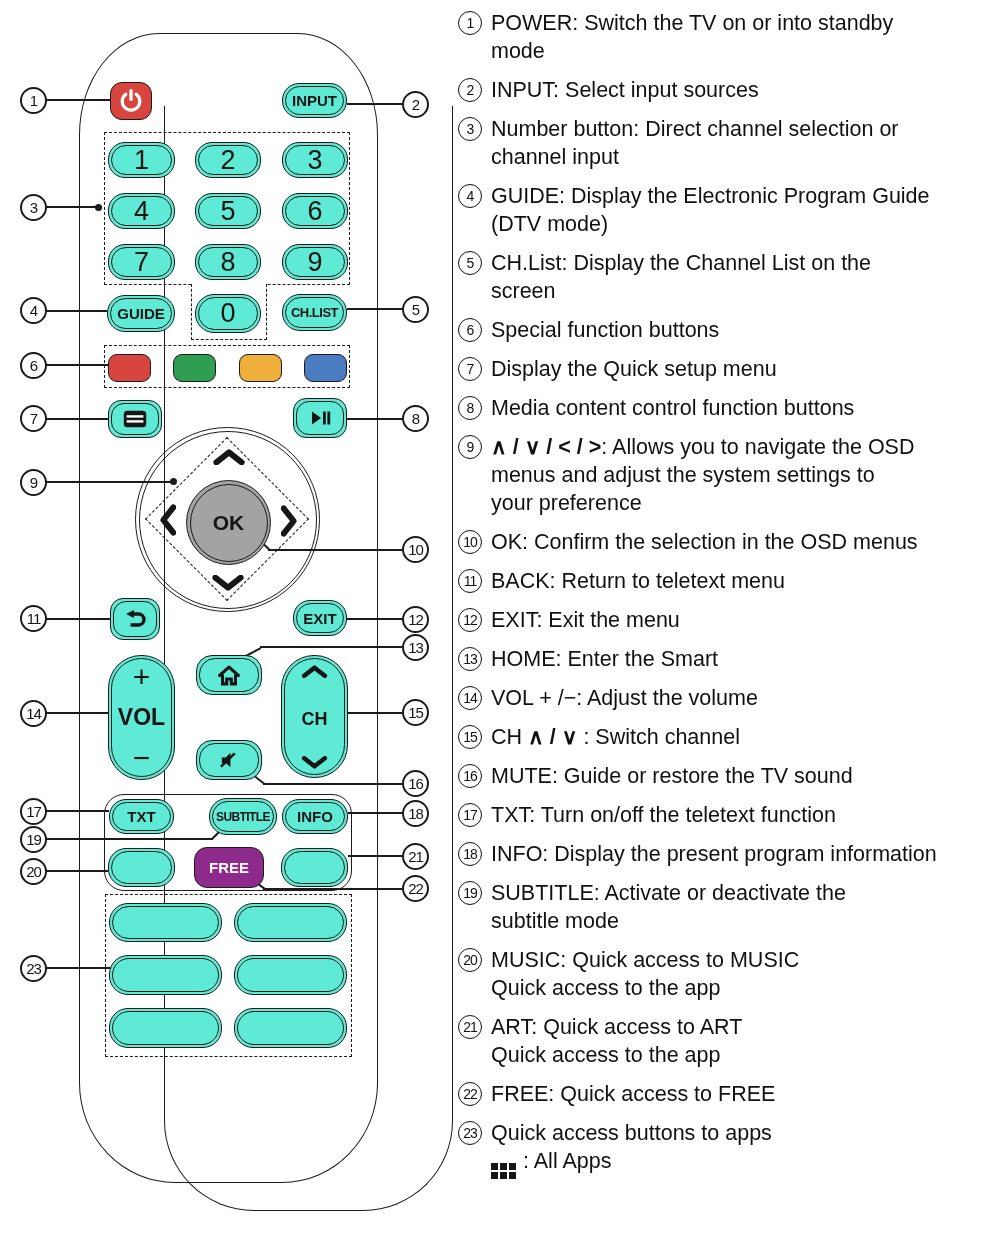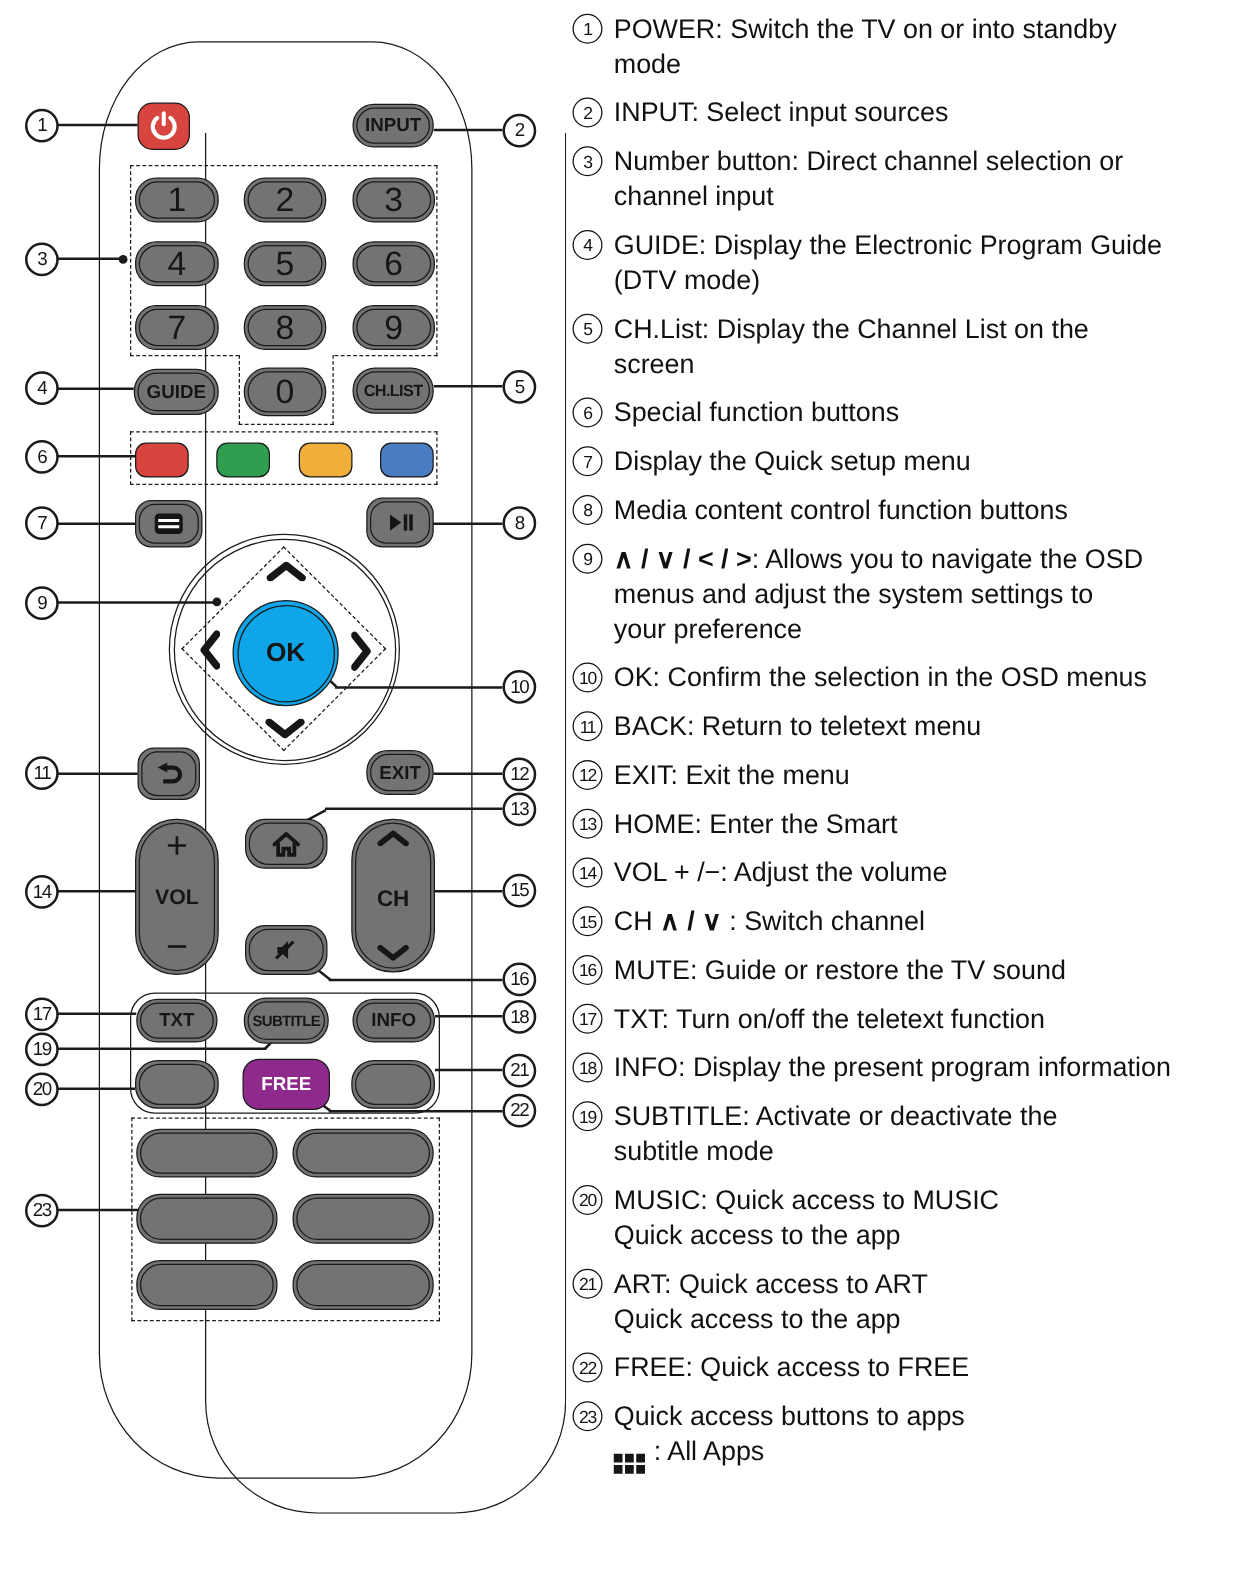--- a/index.html
+++ b/index.html
@@ -6,21 +6,21 @@
   .stage{position:relative;width:996px;height:1260px;background:#fff;overflow:hidden;
          font-family:"Liberation Sans",sans-serif;color:#161616;}
   
   .remote{position:absolute;left:79px;top:33px;width:299px;height:1150px;
           border:1.6px solid #1b1b1b;border-radius:80px 80px 96px 96px / 102px 102px 100px 100px;
           background:#fff;box-sizing:border-box;}
   .remote-inner{position:absolute;left:84px;top:72px;width:289px;height:1105px;
           border:1.4px solid #1b1b1b;border-top:none;border-radius:0 0 90px 90px;box-sizing:border-box;}
   
   .btn{position:absolute;box-sizing:border-box;border:1.6px solid #1b1b1b;border-radius:17px;
-       background:#737373;display:flex;align-items:center;justify-content:center;
+       background:#5eead4;display:flex;align-items:center;justify-content:center;
        font-weight:bold;color:#161616;}
   .btn::before{content:"";position:absolute;inset:1.8px;border:1.2px solid #1b1b1b;
        border-radius:inherit;pointer-events:none;}
   .btn.solid::before{display:none;}
   .digit{font-size:27px;font-weight:400;}
   
   .dash{position:absolute;border:1.6px dashed #1b1b1b;box-sizing:border-box;}
   .groupbox{position:absolute;border:1.6px solid #1b1b1b;border-radius:20px;box-sizing:border-box;}
   
   .ln{position:absolute;height:2px;background:#1b1b1b;}
@@ -30,27 +30,27 @@
       border-radius:50%;background:#fff;display:flex;align-items:center;justify-content:center;
       font-size:15px;letter-spacing:-1px;}
   
   .navpad{position:absolute;left:135px;top:427px;width:185px;height:185px;border:1.6px solid #1b1b1b;
           border-radius:50%;box-sizing:border-box;}
   .navpad::before{content:"";position:absolute;inset:2.5px;border:1.2px solid #1b1b1b;border-radius:50%;}
   .diamond{position:absolute;left:33px;top:33px;width:116px;height:116px;
            border:1.6px dashed #1b1b1b;transform:rotate(45deg);box-sizing:border-box;}
   .chev{position:absolute;width:37px;height:17px;display:flex;align-items:center;justify-content:center;}
   .okbtn{position:absolute;left:50px;top:52px;width:85px;height:85px;border:1.6px solid #1b1b1b;
-         border-radius:50%;background:#0ea5e9;display:flex;align-items:center;justify-content:center;
+         border-radius:50%;background:#a3a3a3;display:flex;align-items:center;justify-content:center;
          font-weight:bold;font-size:21px;box-sizing:border-box;}
   .okbtn::before{content:"";position:absolute;inset:2.5px;border:1.2px solid #1b1b1b;border-radius:50%;}
   
   .rocker{flex-direction:column;justify-content:space-between;padding:8px 0;}
   .rocker .sign{font-size:30px;font-weight:400;line-height:26px;}
-  .rocker .rlabel{font-size:17px;font-weight:bold;}
+  .rocker .rlabel{font-size:23px;font-weight:bold;}
   
   .legend{position:absolute;left:458px;top:9px;width:534px;font-size:21.5px;line-height:28px;color:#111;}
   .litem{display:flex;margin-bottom:11px;}
   .lnum{flex:0 0 24px;width:24px;height:24px;box-sizing:border-box;border:1.7px solid #111;
         border-radius:50%;display:flex;align-items:center;justify-content:center;
         font-size:14px;letter-spacing:-1px;margin:2px 9px 0 0;}
   .ltext{flex:1;}
   .sym{font-weight:bold;}
   .allapps{display:inline-grid;grid-template-columns:repeat(3,7px);grid-auto-rows:7px;gap:2px;
            margin-right:7px;vertical-align:-2px;}
@@ -236,21 +236,21 @@
   <div class="btn" style="left:196px;top:740px;width:66px;height:40px;border-radius:16px;">
     <svg width="23" height="20" viewBox="0 0 24 20">
       <polygon points="4,7.5 4,13 8,13 13,17.5 13,2.5 8,7.5" fill="#161616"></polygon>
       <line x1="3" y1="17" x2="17.5" y2="3" stroke="#161616" stroke-width="2.6"></line>
     </svg>
   </div>
 
   <div class="btn" style="left:109px;top:799px;width:65px;height:35px;font-size:15px;">
     <span>TXT</span>
   </div>
-  <div class="btn" style="left:195px;top:798px;width:68px;height:37px;font-size:12px;letter-spacing:-0.6px;border-radius:18px;">
+  <div class="btn" style="left:209px;top:798px;width:68px;height:37px;font-size:12px;letter-spacing:-0.6px;border-radius:18px;">
     <span>SUBTITLE</span>
   </div>
   <div class="btn" style="left:282px;top:799px;width:66px;height:35px;font-size:15px;">
     <span>INFO</span>
   </div>
   <div class="btn" style="left:108px;top:848px;width:67px;height:39px;border-radius:18px;"></div>
   <div class="btn solid" style="left:194px;top:847px;width:70px;height:41px;border-radius:13px;background:#8e2a8c;color:#fff;font-size:15px;">
     <span>FREE</span>
   </div>
   <div class="btn" style="left:281px;top:848px;width:67px;height:39px;border-radius:18px;"></div>

